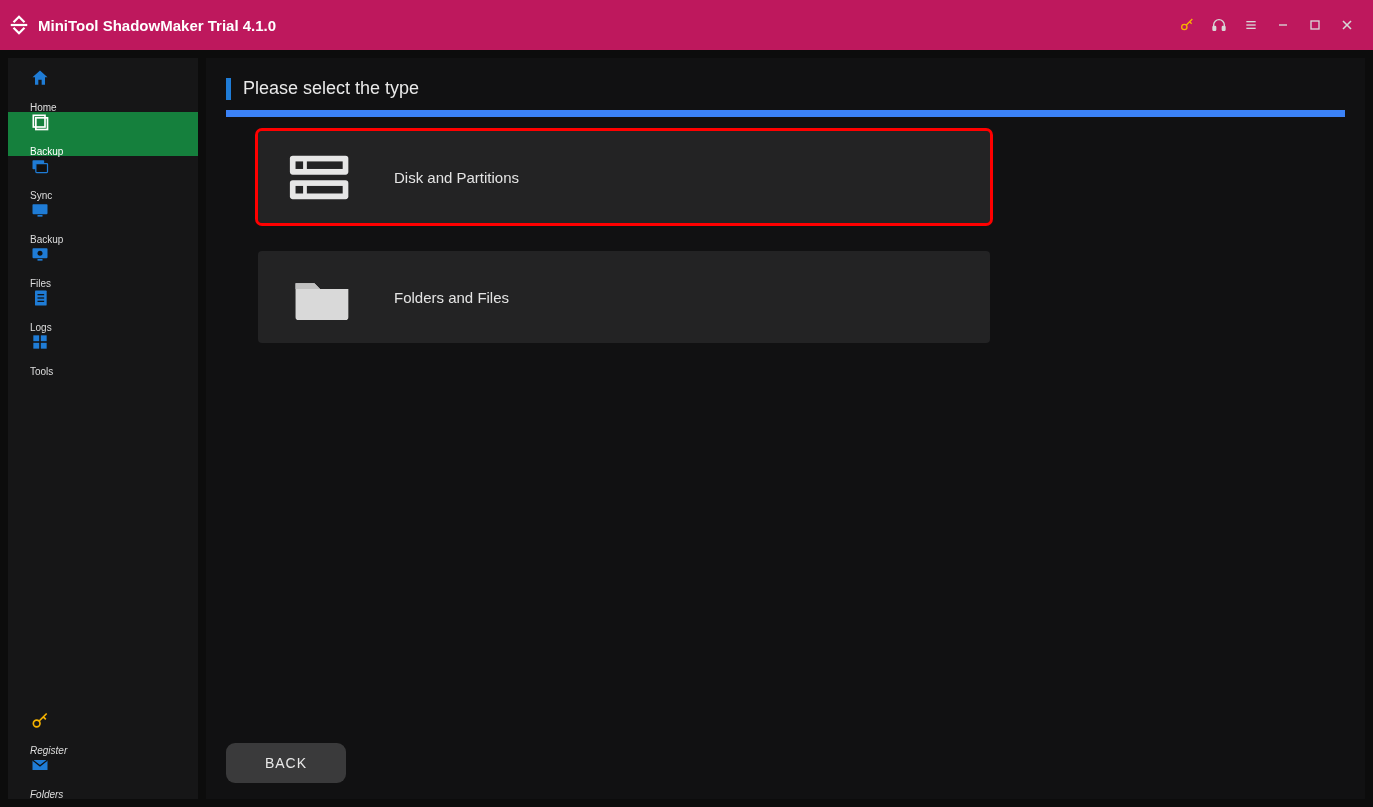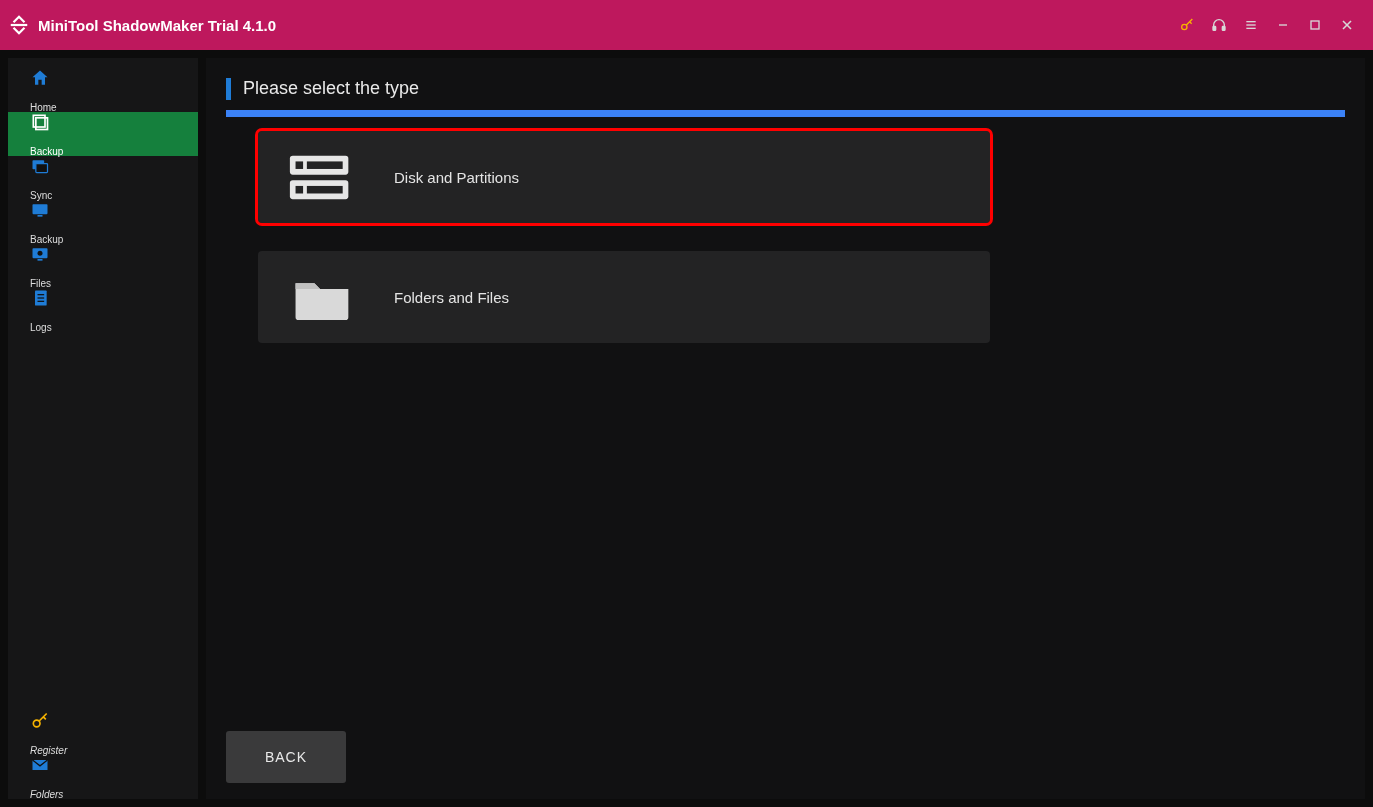--- a/index.html
+++ b/index.html
@@ -25,21 +25,21 @@
   .main { flex:1; background:#111112; display:flex; flex-direction:column; padding: 20px 20px 16px 20px; position:relative; }
   .heading-row { display:flex; align-items:flex-start; gap:12px; padding-bottom:10px; border-bottom:7px solid #3b82f6; }
   .heading-bar { width:5px; height:22px; background:#1f7cd6; }
   .heading-text { font-size:18px; color:#e9e9e9; }
   .options { margin-top:14px; display:flex; flex-direction:column; gap:28px; padding-left:32px; }
   .option-card { width: 732px; height: 92px; background:#232324; border-radius:4px; display:flex; align-items:center; padding-left:30px; gap:40px; cursor:pointer; }
   .option-card.selected { outline:3px solid #ff0000; }
   .option-card .card-icon { width:66px; height:54px; display:flex; align-items:center; justify-content:center; }
   .option-card .card-label { font-size:15px; color:#e4e4e4; }
   .back-row { position:absolute; left:20px; bottom:16px; }
-  .back-btn { width:120px; height:52px; background:#3a3a3b; color:#e9e9e9; font-size:14px; letter-spacing:1px; border:none; border-radius:3px; cursor:pointer; }
+  .back-btn { width:120px; height:40px; background:#3a3a3b; color:#e9e9e9; font-size:14px; letter-spacing:1px; border:none; border-radius:9px; cursor:pointer; }
 </style>
 </head>
 <body>
 
 <div class="app">
 
   <div class="titlebar">
     <span class="logo">
       <svg viewBox="0 0 24 24" fill="none" stroke="#fff" stroke-width="2.4">
         <path d="M6 9 L12 3 L18 9"></path>
@@ -147,20 +147,31 @@
             <svg viewBox="0 0 24 24" fill="#1f7cd6">
                 <rect x="6" y="3" width="14" height="18" rx="1"></rect>
                 <line x1="9" y1="8" x2="17" y2="8" stroke="#111" stroke-width="1.5"></line>
                 <line x1="9" y1="12" x2="17" y2="12" stroke="#111" stroke-width="1.5"></line>
                 <line x1="9" y1="16" x2="17" y2="16" stroke="#111" stroke-width="1.5"></line>
               </svg>
           </span>
           <span>Logs</span>
         </div>
 
+        <div class="nav-item">
+          <span class="ic">
+            <svg viewBox="0 0 24 24" fill="#1f7cd6">
+                <rect x="4" y="4" width="7" height="7"></rect>
+                <rect x="13" y="4" width="7" height="7"></rect>
+                <rect x="4" y="13" width="7" height="7"></rect>
+                <rect x="13" y="13" width="7" height="7"></rect>
+              </svg>
+          </span>
+          <span>Tools</span>
+        </div>
 
       </div>
 
       <div class="grow"></div>
 
       <div class="nav bottom-nav">
         <div class="nav-item">
           <span class="ic">
             <svg viewBox="0 0 24 24" fill="none" stroke="#f6b300" stroke-width="2">
                 <circle cx="8" cy="15" r="4"></circle>

